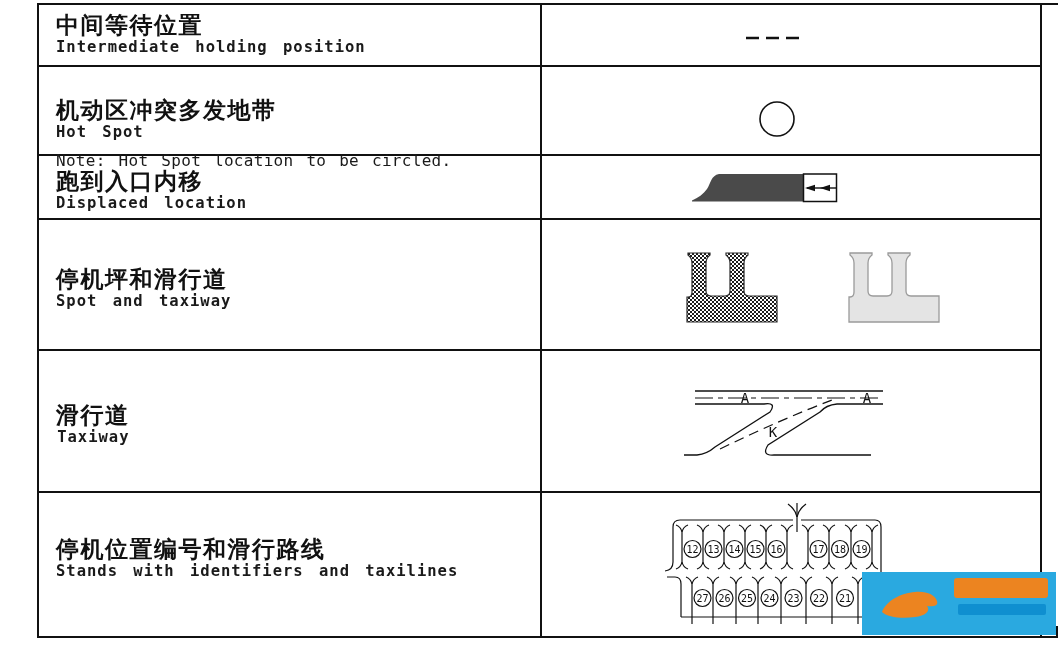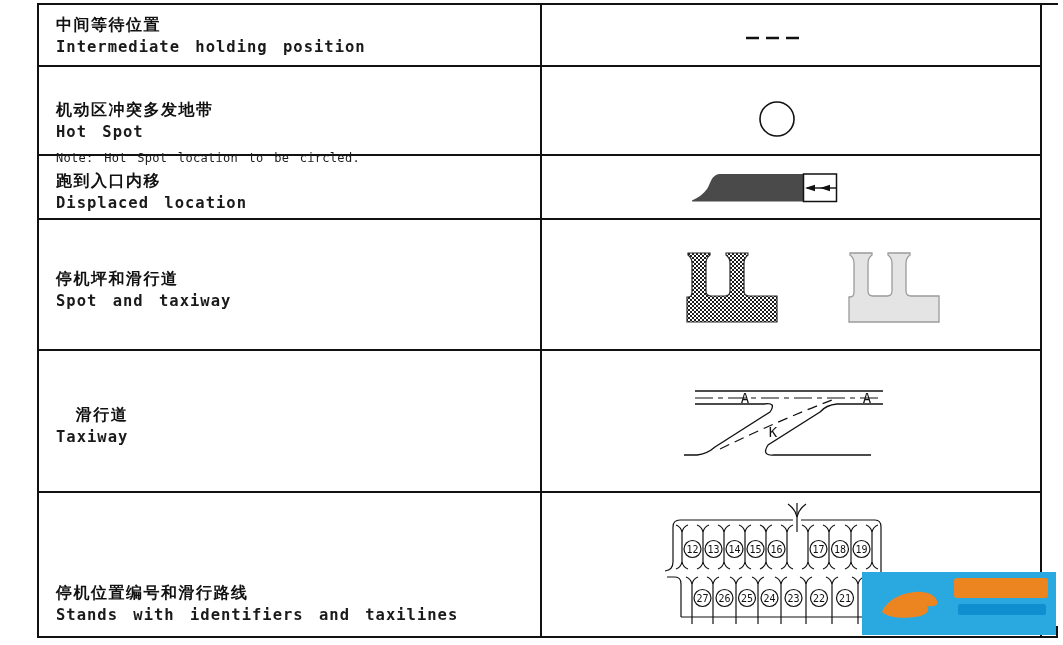--- a/index.html
+++ b/index.html
@@ -8,30 +8,30 @@
     position:relative; width:1063px; height:645px; background:#fff;
     overflow:hidden;
     font-family:"DejaVu Sans", sans-serif; color:#111;
   }
   .hline, .vline { position:absolute; background:#111; }
   .hline { height:2px; }
   .vline { width:2px; }
 
   .cell-text { position:absolute; left:56px; }
   .zh {
-    display:block; font-size:16px; font-weight:600; letter-spacing:1.5px;
+    display:block; font-size:23px; font-weight:600; letter-spacing:1.5px;
     font-family:"DejaVu Sans", sans-serif; color:#111; line-height:20px;
   }
   .en {
     display:block; font-size:15.5px; font-weight:700; letter-spacing:1px;
     word-spacing:5px; font-family:"DejaVu Sans Mono", monospace;
     color:#1a1a1a; line-height:20px; margin-top:2px;
   }
   .note {
-    display:block; font-size:12px; letter-spacing:0.3px; word-spacing:3px;
+    display:block; font-size:16px; letter-spacing:0.3px; word-spacing:3px;
     font-family:"DejaVu Sans Mono", monospace; color:#1a1a1a; margin-top:9px;
   }
   .sym { position:absolute; }
   svg { display:block; overflow:visible; }
 
   .logo {
     position:absolute; left:862px; top:572px; width:194px; height:63px;
     z-index:5;
   }
 </style>
@@ -71,21 +71,21 @@
   <div class="cell-text" style="top:269px;">
     <span class="zh">停机坪和滑行道</span>
     <span class="en">Spot and taxiway</span>
   </div>
 
   <div class="cell-text" style="top:405px;text-align:right;">
     <span class="zh">滑行道</span>
     <span class="en">Taxiway</span>
   </div>
 
-  <div class="cell-text" style="top:539px;margin-top:44px;">
+  <div class="cell-text" style="top:539px;">
     <span class="zh">停机位置编号和滑行路线</span>
     <span class="en">Stands with identifiers and taxilines</span>
   </div>
 
   <div class="sym" style="left:746px; top:35px;">
     <svg width="58" height="6" viewBox="0 0 58 6">
       <line x1="0" y1="3" x2="58" y2="3" stroke="#111" stroke-width="2.4" stroke-dasharray="13 7"></line>
     </svg>
   </div>
 

